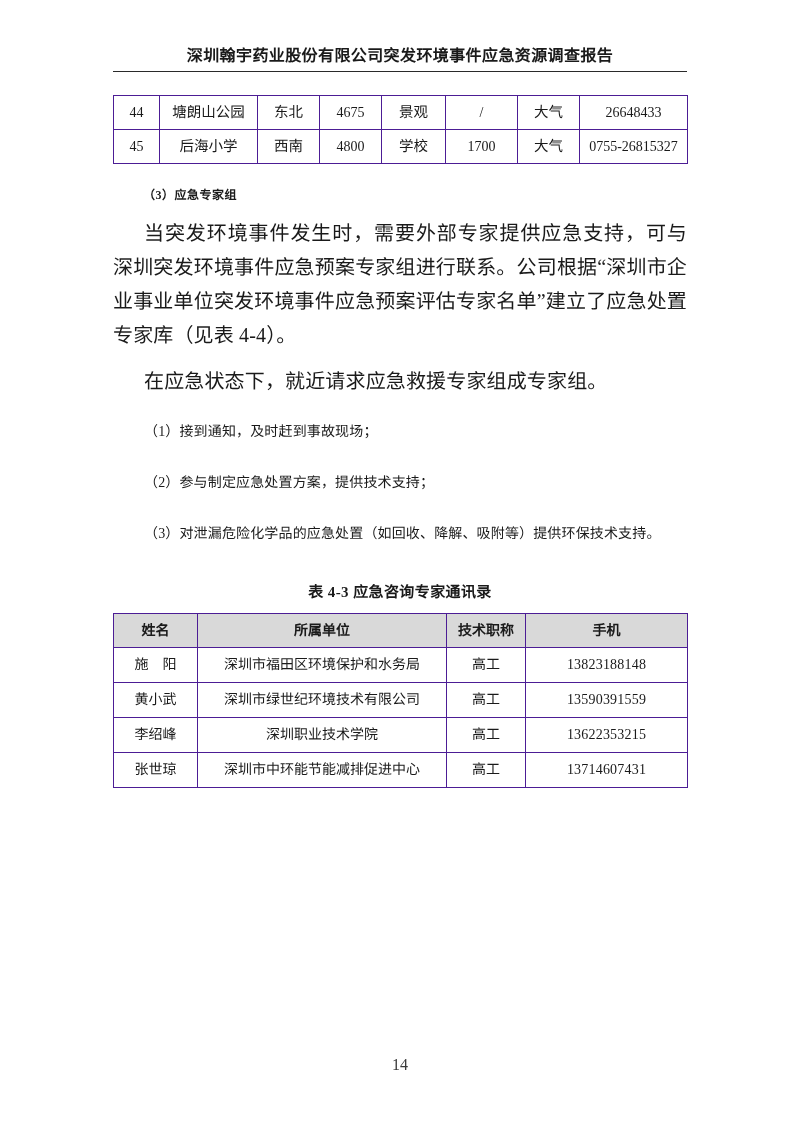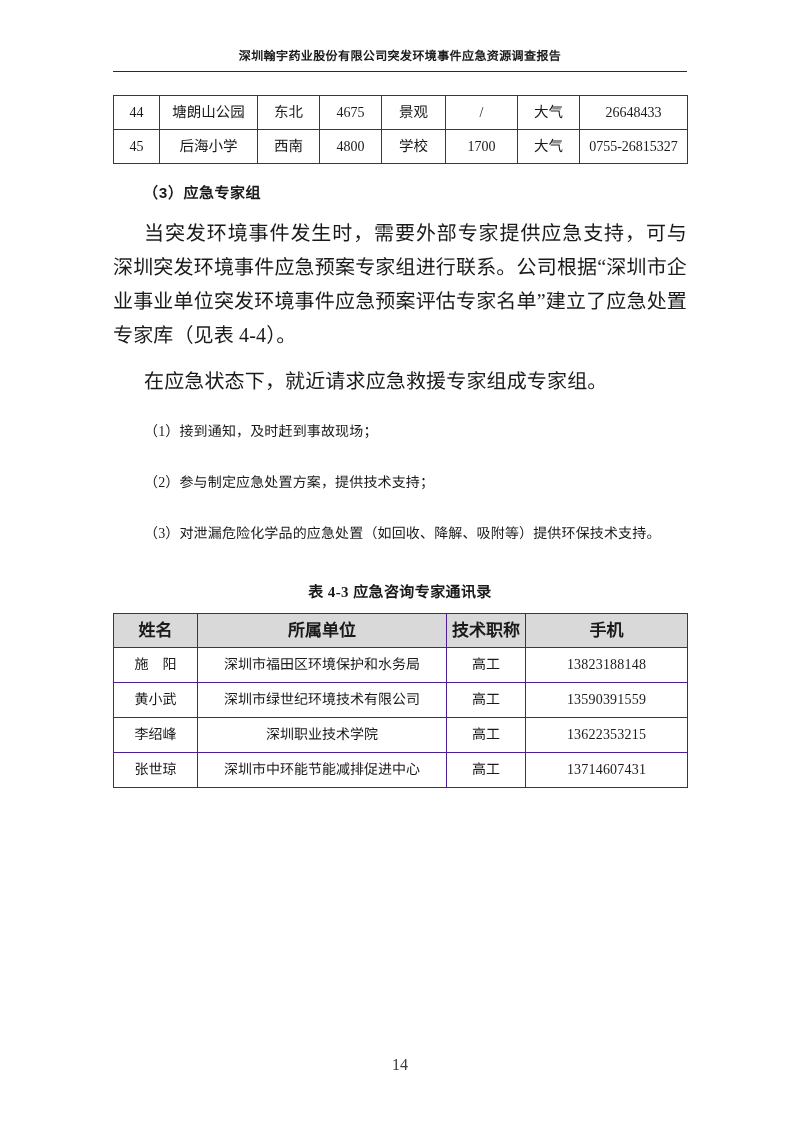--- a/index.html
+++ b/index.html
@@ -24,21 +24,21 @@
 
   
   .page-header {
     position: absolute;
     left: 113px;
     top: 48px;
     width: 574px;
     text-align: center;
   }
   .page-header .header-text {
-    font-size: 12px;
+    font-size: 16px;
     font-weight: bold;
     letter-spacing: 0.4px;
     line-height: 16px;
     color: #1a1a1a;
     white-space: nowrap;
   }
   .header-rule {
     position: absolute;
     left: 113px;
     top: 71px;
@@ -89,27 +89,26 @@
   td.num, td.tel { font-size: 14px; }
 
   
   .content {
     position: absolute;
     left: 113px;
     top: 172px;
     width: 574px;
   }
   .heading3 {
-    font-size: 15px;
+    font-size: 12px;
     font-weight: bold;
     line-height: 30px;
     margin: 8px 0 6px 0;
     text-indent: 30px;
     letter-spacing: 0.5px;
-    font-family: Liberation Mono, monospace;
   }
   p.body {
     font-size: 20px;
     line-height: 34px;
     margin: 0 0 12px 0;
     text-indent: 31px;
     text-align: justify;
     text-justify: inter-ideograph;
     letter-spacing: 0.15px;
   }
@@ -136,21 +135,21 @@
   table.expert-table {
     width: 574px;
     font-size: 14px;
     margin: 0;
   }
   table.expert-table th {
     background: #d9d9d9;
     font-weight: bold;
     height: 33px;
     line-height: 33px;
-    font-size: 17px;
+    font-size: 14px;
     margin-left: 31px;
   }
   table.expert-table td {
     height: 34px;
     line-height: 34px;
   }
   .ec-name { width: 84px; }
   .ec-unit { width: 249px; }
   .ec-title { width: 79px; }
   .ec-phone { width: 162px; }

